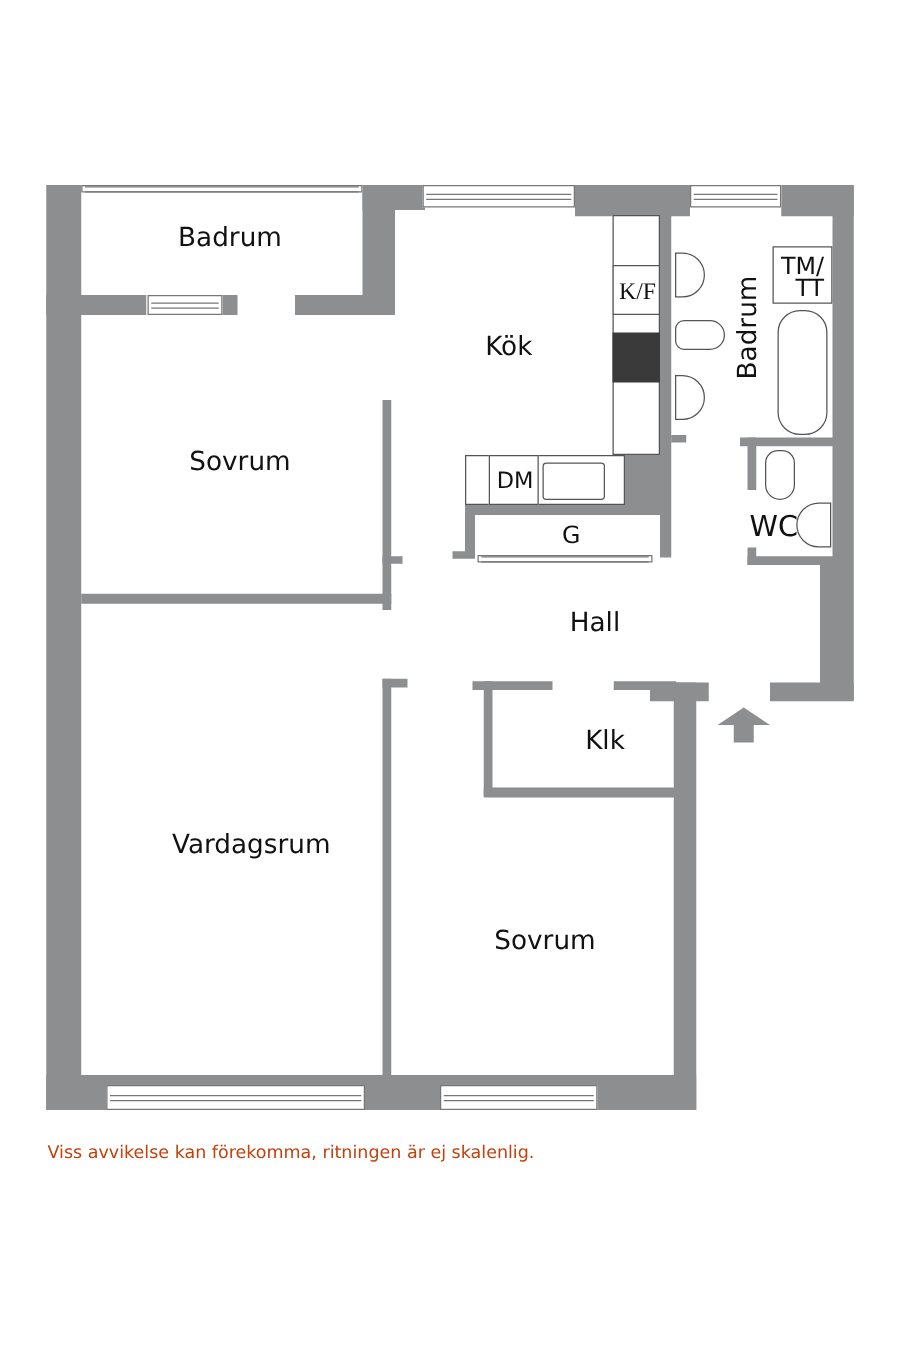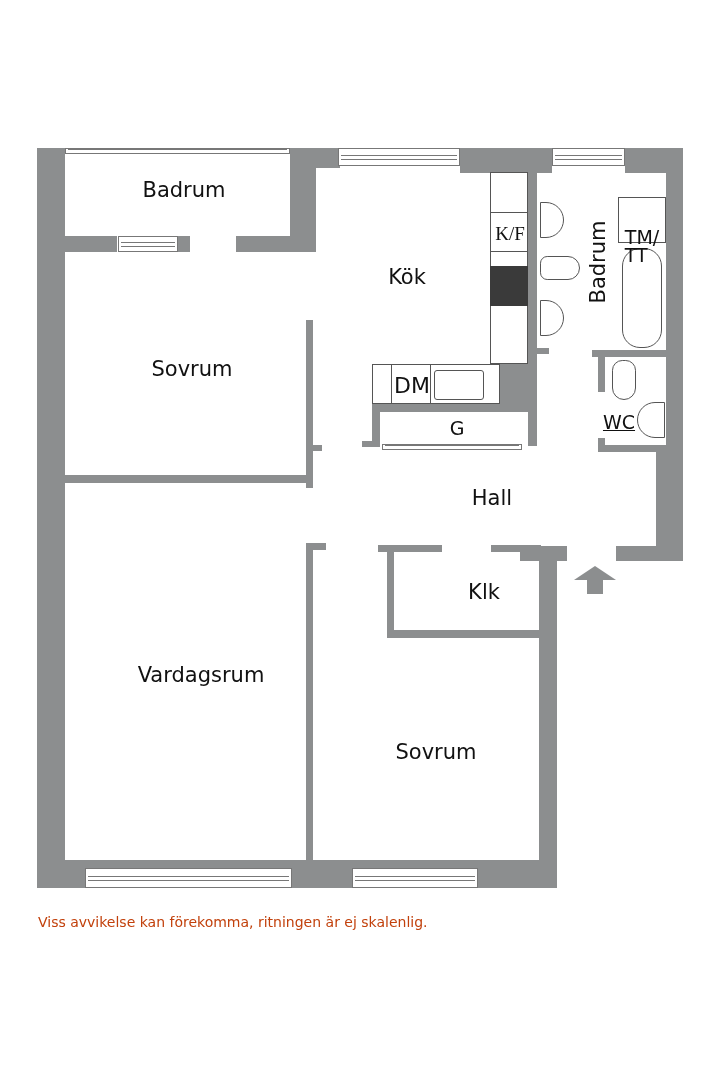--- a/index.html
+++ b/index.html
@@ -78,27 +78,27 @@
   <div class="box" style="left:612px;top:360px;width:24px;height:40px;border-radius:12px 12px 14px 14px;"></div>
   <div class="box" style="left:637px;top:402px;width:28px;height:36px;border-radius:18px 0 0 18px;"></div>
 
   <div style="position:absolute;left:574px;top:566px;width:0;height:0;border-left:21px solid transparent;border-right:21px solid transparent;border-bottom:14px solid #8c8e8f;"></div>
   <div style="position:absolute;left:587px;top:580px;width:16px;height:14px;background:#8c8e8f;"></div>
 
   <div class="lbl" style="left:184px;top:190px;">Badrum</div>
   <div class="lbl" style="left:407px;top:277px;">Kök</div>
   <div class="lbl" style="left:510px;top:234px;font-size:19px;font-family:Liberation Serif, serif;">K/F</div>
   <div class="lbl" style="left:598px;top:262px;transform:translate(-50%,-50%) rotate(-90deg);">Badrum</div>
-  <div class="lbl" style="left:642px;top:222px;font-size:19px;text-align:left;line-height:18px;margin-top:24px;">
+  <div class="lbl" style="left:642px;top:222px;font-size:19px;text-align:right;line-height:18px;">
     <span>TM/</span><br>
     <span>TT</span>
   </div>
   <div class="lbl" style="left:192px;top:369px;">Sovrum</div>
-  <div class="lbl" style="left:412px;top:385px;font-size:22px;">DM</div>
+  <div class="lbl" style="left:412px;top:385px;font-size:18px;">DM</div>
   <div class="lbl" style="left:457px;top:428px;font-size:19px;">G</div>
-  <div class="lbl" style="left:619px;top:422px;font-size:19px;text-decoration:underline;">WC</div>
-  <div class="lbl" style="left:476px;top:498px;margin-left:16px;">Hall</div>
+  <div class="lbl" style="left:619px;top:422px;font-size:23px;">WC</div>
+  <div class="lbl" style="left:476px;top:498px;">Hall</div>
   <div class="lbl" style="left:484px;top:592px;">Klk</div>
   <div class="lbl" style="left:201px;top:675px;">Vardagsrum</div>
   <div class="lbl" style="left:436px;top:752px;">Sovrum</div>
 </div>
 
 <div class="note">Viss avvikelse kan förekomma, ritningen är ej skalenlig.</div>
 
 </body></html>

